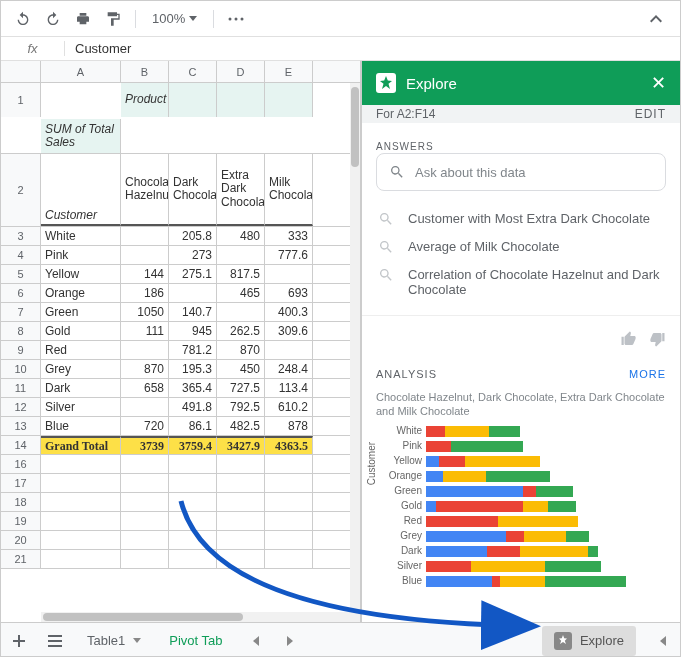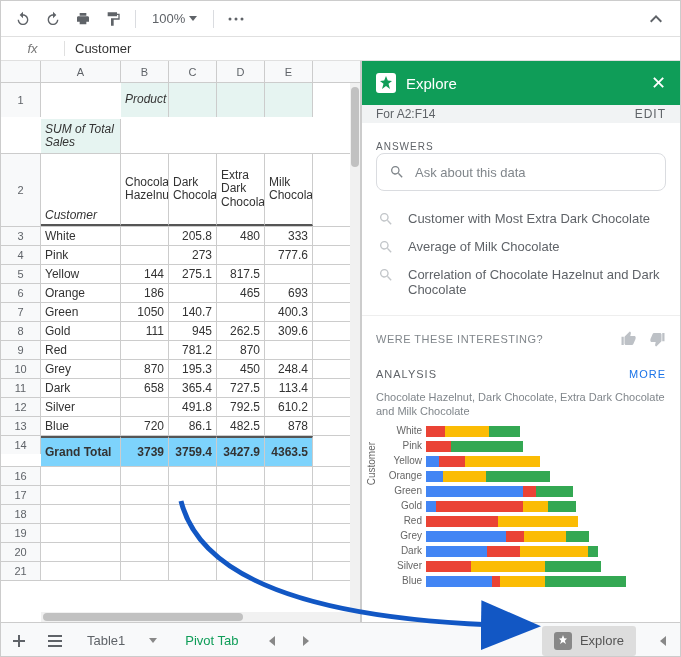--- a/index.html
+++ b/index.html
@@ -19,21 +19,21 @@
   .rownumcol { width: 40px; border-right:1px solid #ccc; background:#f8f9fa; }
   .ch { border-right:1px solid #ccc; text-align:center; font-size:11px; color:#5f6368; line-height:22px; }
   .chA{width:80px;} .chB{width:48px;} .chC{width:48px;} .chD{width:48px;} .chE{width:48px;}
   .rows { }
   .row { display:flex; border-bottom:1px solid #ccc; }
   .rn { width:40px; background:#f8f9fa; border-right:1px solid #ccc; text-align:center; font-size:11px; color:#5f6368; display:flex; align-items:center; justify-content:center;}
   .cell { border-right:1px solid #ccc; padding:2px 4px; font-size:12px; overflow:hidden; display:flex; align-items:center;}
   .cA{width:80px;} .cB{width:48px;} .cC{width:48px;} .cD{width:48px;} .cE{width:48px;}
   .num { justify-content:flex-end; }
   .hdr2 { font-style:italic; background:#e6f4f1; }
-  .row1 .cell{height:34px;} .row2 .cell{height:72px;} .rowN .cell{height:18px;} .rowGT .cell{height:30px; font-weight:bold; background:#7dd3fc;}
+  .row1 .cell{height:34px;} .row2 .cell{height:72px;} .rowN .cell{height:18px;} .rowGT .cell{height:18px; font-weight:bold; background:#fde047;font-family:Liberation Serif, serif;}
   .row1 .rn{height:34px;} .row2 .rn{height:72px;} .rowN .rn{height:18px;} .rowGT .rn{height:18px;}
   .wrap { white-space:normal; line-height:1.1; }
   .thickb .cell { border-bottom:2px solid #555;}
   .thicktop .cell{ border-top:2px solid #555;}
   
   .explore { flex:1; background:#fff; border-left:1px solid #ccc; display:flex; flex-direction:column; overflow:auto;}
   .ex-head { background:#0f9d58; color:#fff; height:44px; display:flex; align-items:center; padding:0 14px; gap:10px;}
   .ex-head .title{ font-size:15px; font-weight:500;}
   .ex-head .closex{ margin-left:auto; cursor:pointer; font-size:18px;}
   .ex-range{ height:18px; background:#f1f3f4; display:flex; align-items:center; padding:0 14px; font-size:12px; color:#5f6368;}
@@ -52,21 +52,21 @@
   .hbarchart{ position:relative; padding-left:50px;}
   .hb-row{ display:flex; align-items:center; height:14px; margin-bottom:1px;}
   .hb-lab{ position:absolute; left:0; width:46px; text-align:right; font-size:10px; color:#666; }
   .hb-bar{ height:11px; display:flex;}
   .seg{ height:100%; }
   .c1{background:#4285f4;} .c2{background:#ea4335;} .c3{background:#fbbc04;} .c4{background:#34a853;}
   .ylab{ position:absolute; left:-10px; top:50%; transform:rotate(-90deg) translateX(50%); transform-origin:left top; font-size:10px; color:#666;}
   
   .footer{ height:36px; border-top:1px solid #ccc; display:flex; align-items:center; background:#f8f9fa;}
   .ftab-btn{ width:36px; height:36px; display:flex; align-items:center; justify-content:center; color:#5f6368; cursor:pointer;}
-  .tab{ padding:0 14px; height:36px; display:flex; align-items:center; font-size:13px; color:#5f6368; cursor:pointer; gap:24px;}
+  .tab{ padding:0 14px; height:36px; display:flex; align-items:center; font-size:13px; color:#5f6368; cursor:pointer; gap:8px;}
   .tab.active{ color:#0f9d58; font-weight:500;}
   .ft-spacer{flex:1;}
   .arrbtns{display:flex; gap:0;}
   .explore-btn{ display:flex; align-items:center; gap:8px; background:#ddd; height:30px; padding:0 12px; border-radius:3px; margin:0 8px; color:#555; cursor:pointer;}
   .explore-btn .eic{ width:18px;height:18px;background:#888;border-radius:3px;display:flex;align-items:center;justify-content:center;}
   svg{display:block;}
   
   .arrow-svg{ position:absolute; left:150px; top:490px; pointer-events:none;}
   .vscroll{position:absolute; right:0; top:22px; bottom:0; width:10px; background:#f1f1f1;}
   .vthumb{position:absolute; left:1px; right:1px; top:4px; height:80px; background:#c1c1c1; border-radius:4px;}
@@ -350,21 +350,20 @@
             <span class="sic">
               <svg width="16" height="16" viewBox="0 0 24 24">
                 <path fill="#9aa0a6" d="M15.5 14h-.8l-.3-.3a6.5 6.5 0 10-.7.7l.3.3v.8l5 5 1.5-1.5-5-5zM9.5 14A4.5 4.5 0 119.5 5a4.5 4.5 0 010 9z"></path>
               </svg>
             </span>
             <span>Correlation of Chocolate Hazelnut and Dark Chocolate</span>
           </div>
         </div>
     </div>
     <div class="interest">
-      <span>WERE THESE INTERESTING?</span>
       <div class="thumbs">
         <span>
             <svg width="18" height="18" viewBox="0 0 24 24">
               <path fill="#bdc1c6" d="M2 20h3V9H2v11zm19-10c0-1.1-.9-2-2-2h-5.3l.8-3.8v-.3c0-.4-.2-.8-.4-1.1L13 2 6.6 8.4C6.2 8.8 6 9.3 6 9.8V18c0 1.1.9 2 2 2h8c.8 0 1.5-.5 1.8-1.2l2.9-6.8c.1-.2.1-.5.1-.7V10z"></path>
             </svg>
           </span>
         <span>
             <svg width="18" height="18" viewBox="0 0 24 24">
               <path fill="#bdc1c6" d="M22 4h-3v11h3V4zM3 14c0 1.1.9 2 2 2h5.3l-.8 3.8v.3c0 .4.2.8.4 1.1L11 22l6.4-6.4c.4-.4.6-.9.6-1.4V6c0-1.1-.9-2-2-2H8c-.8 0-1.5.5-1.8 1.2L3.3 12c-.1.2-.1.5-.1.7V14z"></path>
             </svg>

